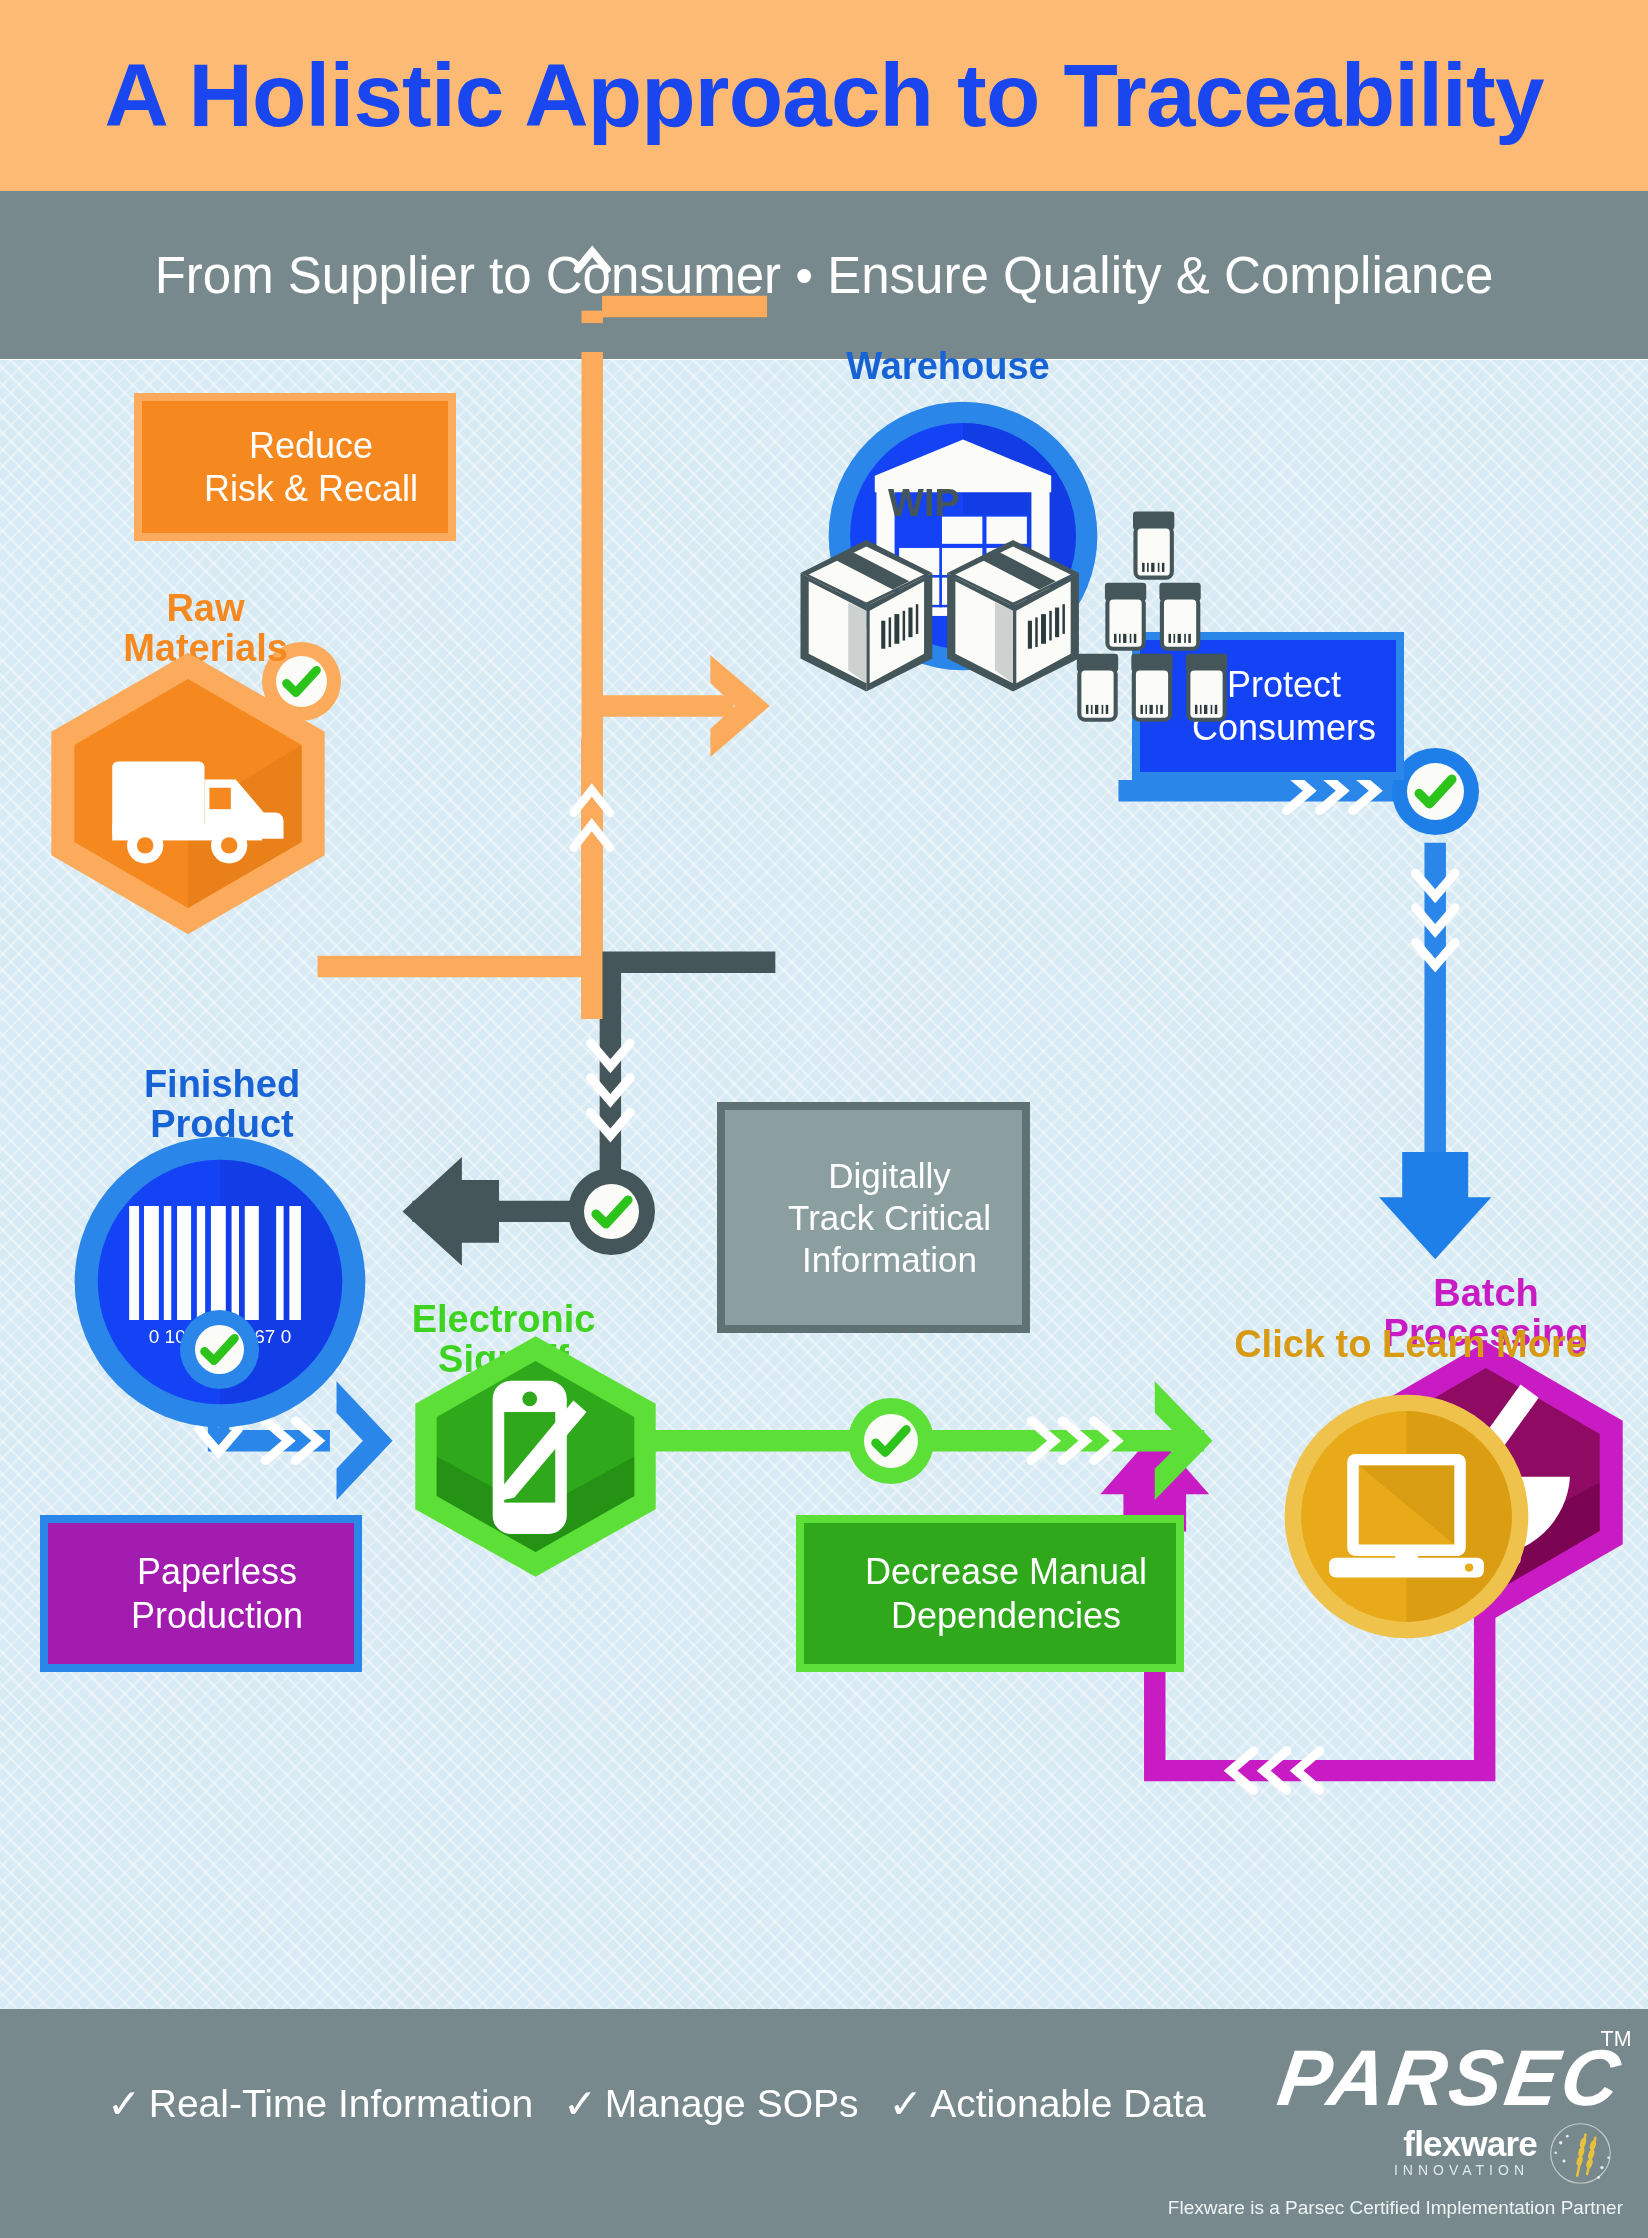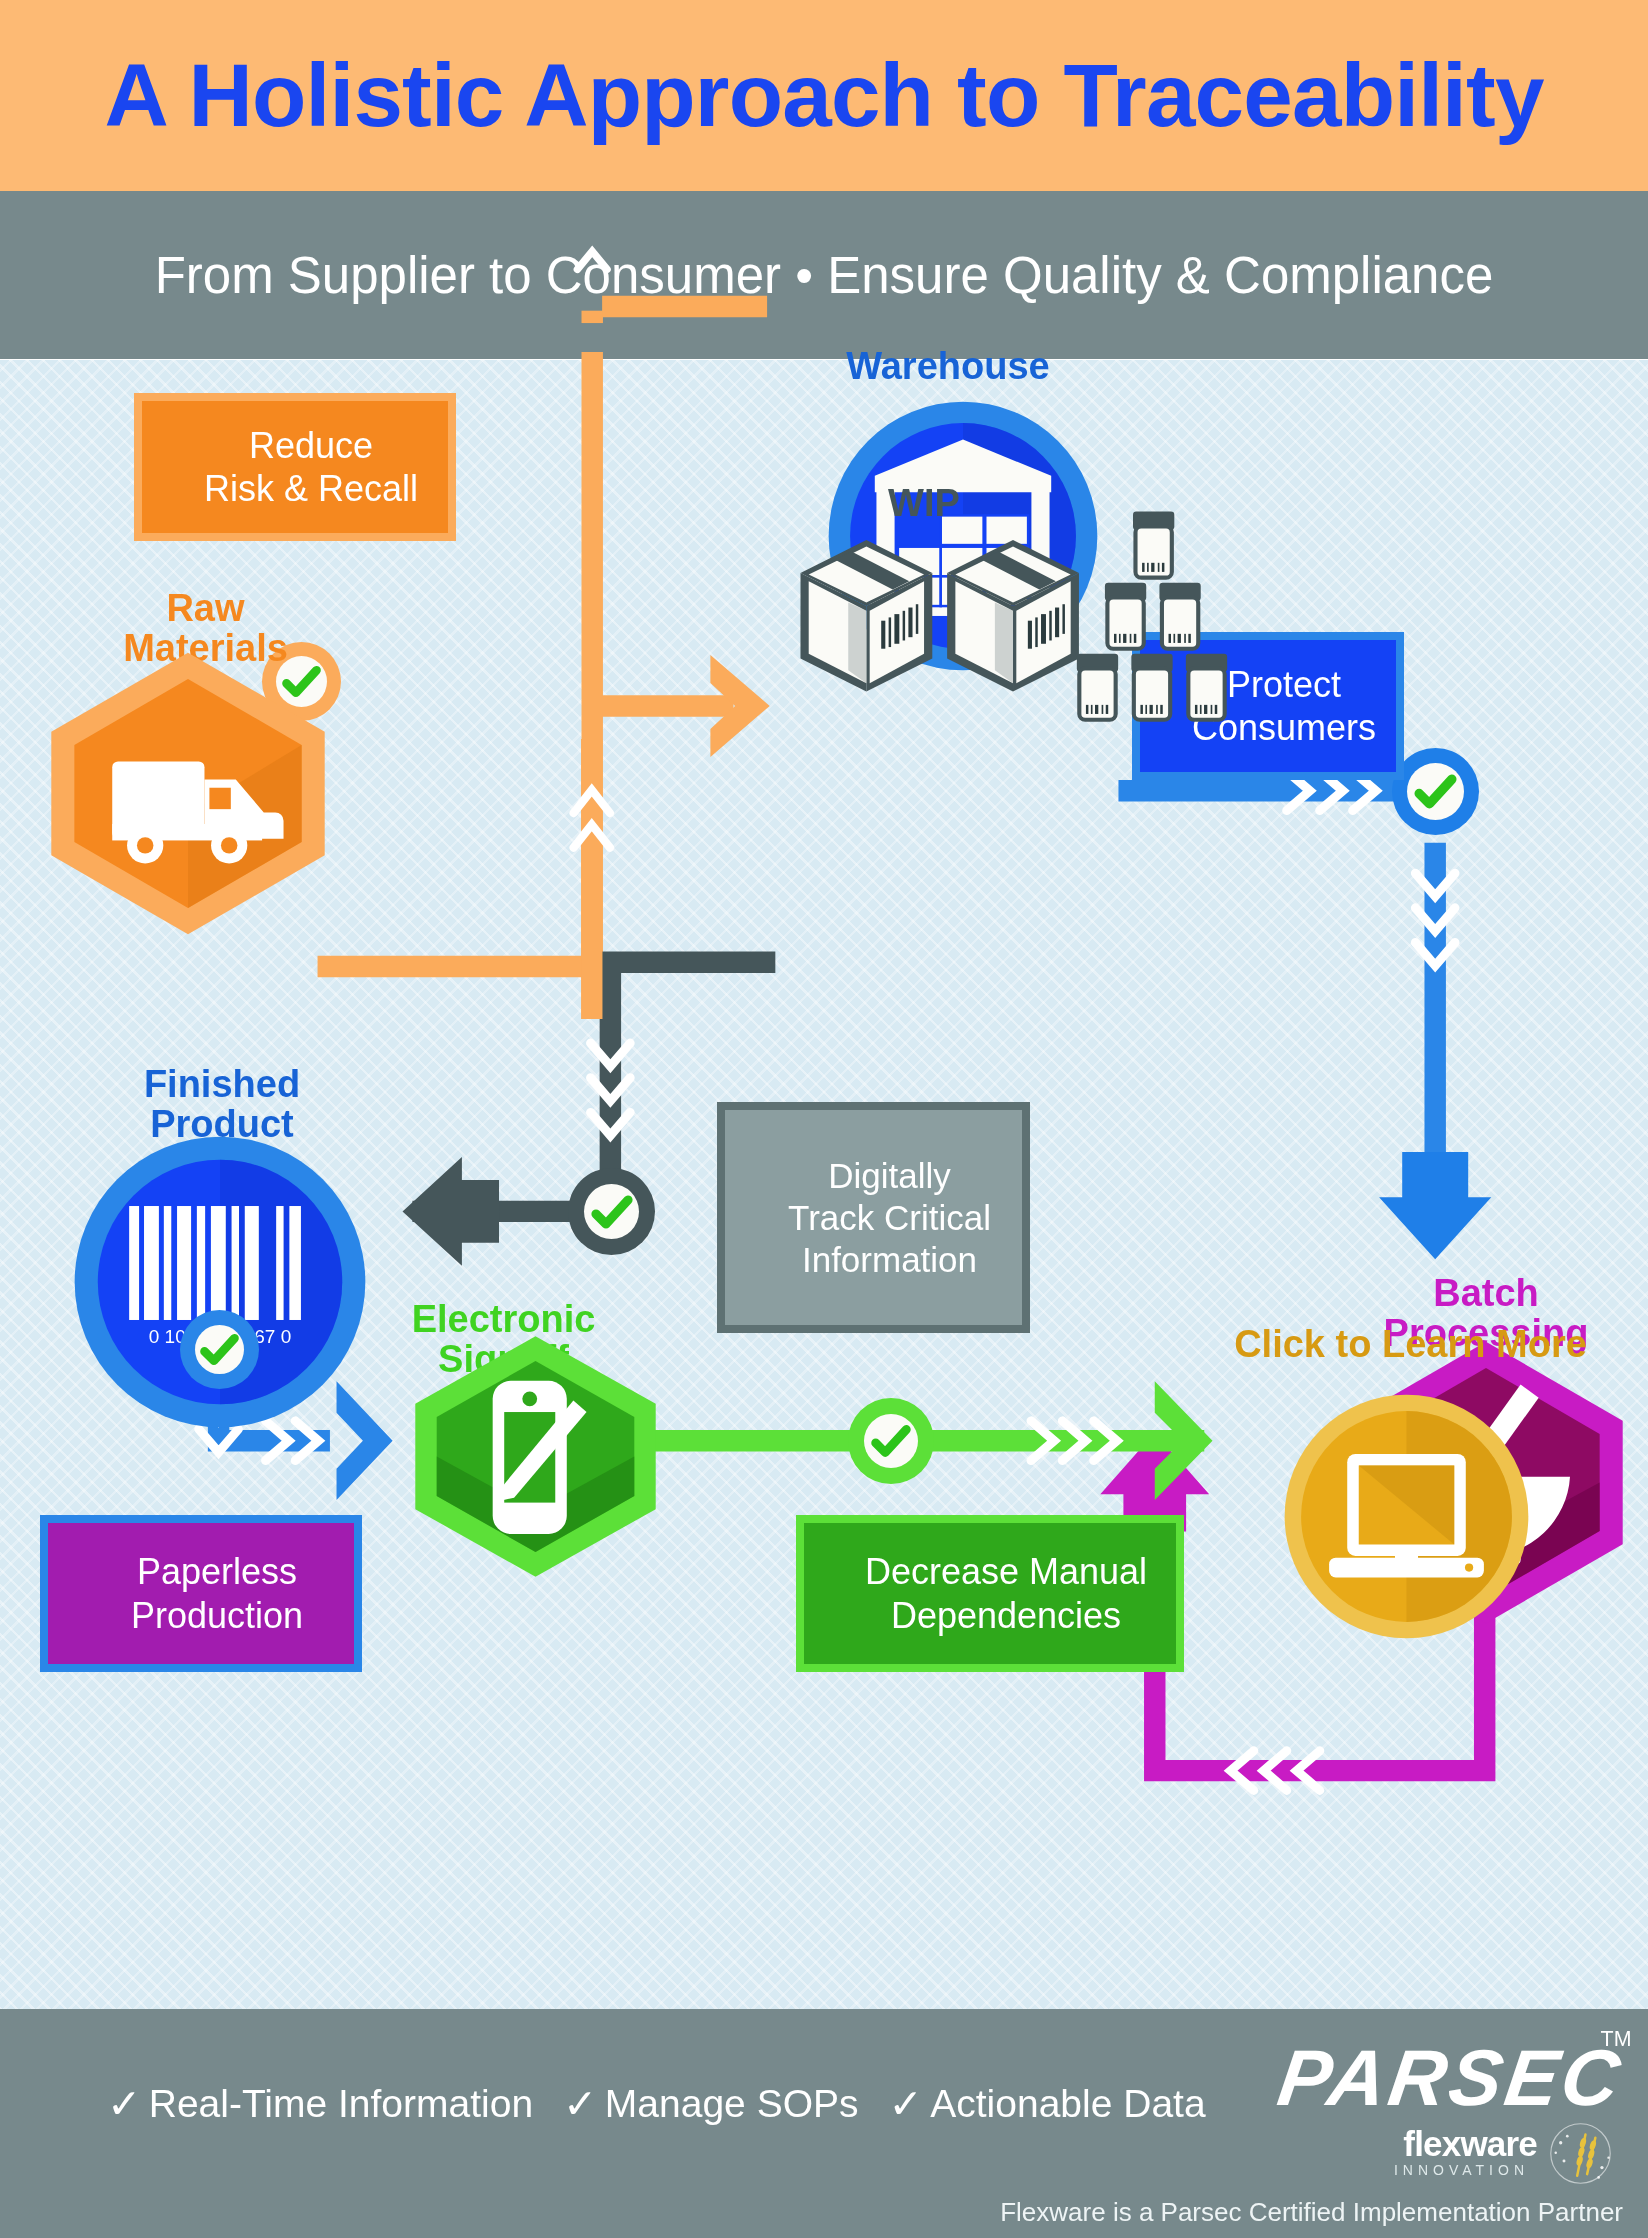--- a/index.html
+++ b/index.html
@@ -76,21 +76,21 @@
   }
   #flexware-sub {
     position:absolute; right:119px; top:153px;
     font-size:14px; color:#dfe9ea; letter-spacing:5px;
   }
   #wheat-mark {
     position:absolute; right:31px; top:109px; width:73px; height:71px;
   }
   #footer-partner {
     position:absolute; right:25px; top:188px;
-    font-size:26px; color:#eef4f5; white-space:nowrap;
+    font-size:19px; color:#eef4f5; white-space:nowrap;
   }
 
   
   .label {
     position:absolute; font-weight:bold; line-height:1.04;
     text-align:center; white-space:pre-line;
   }
   .callout {
     position:absolute; display:flex; align-items:center; justify-content:center;
     text-align:center; color:#ffffff; line-height:1.2;

